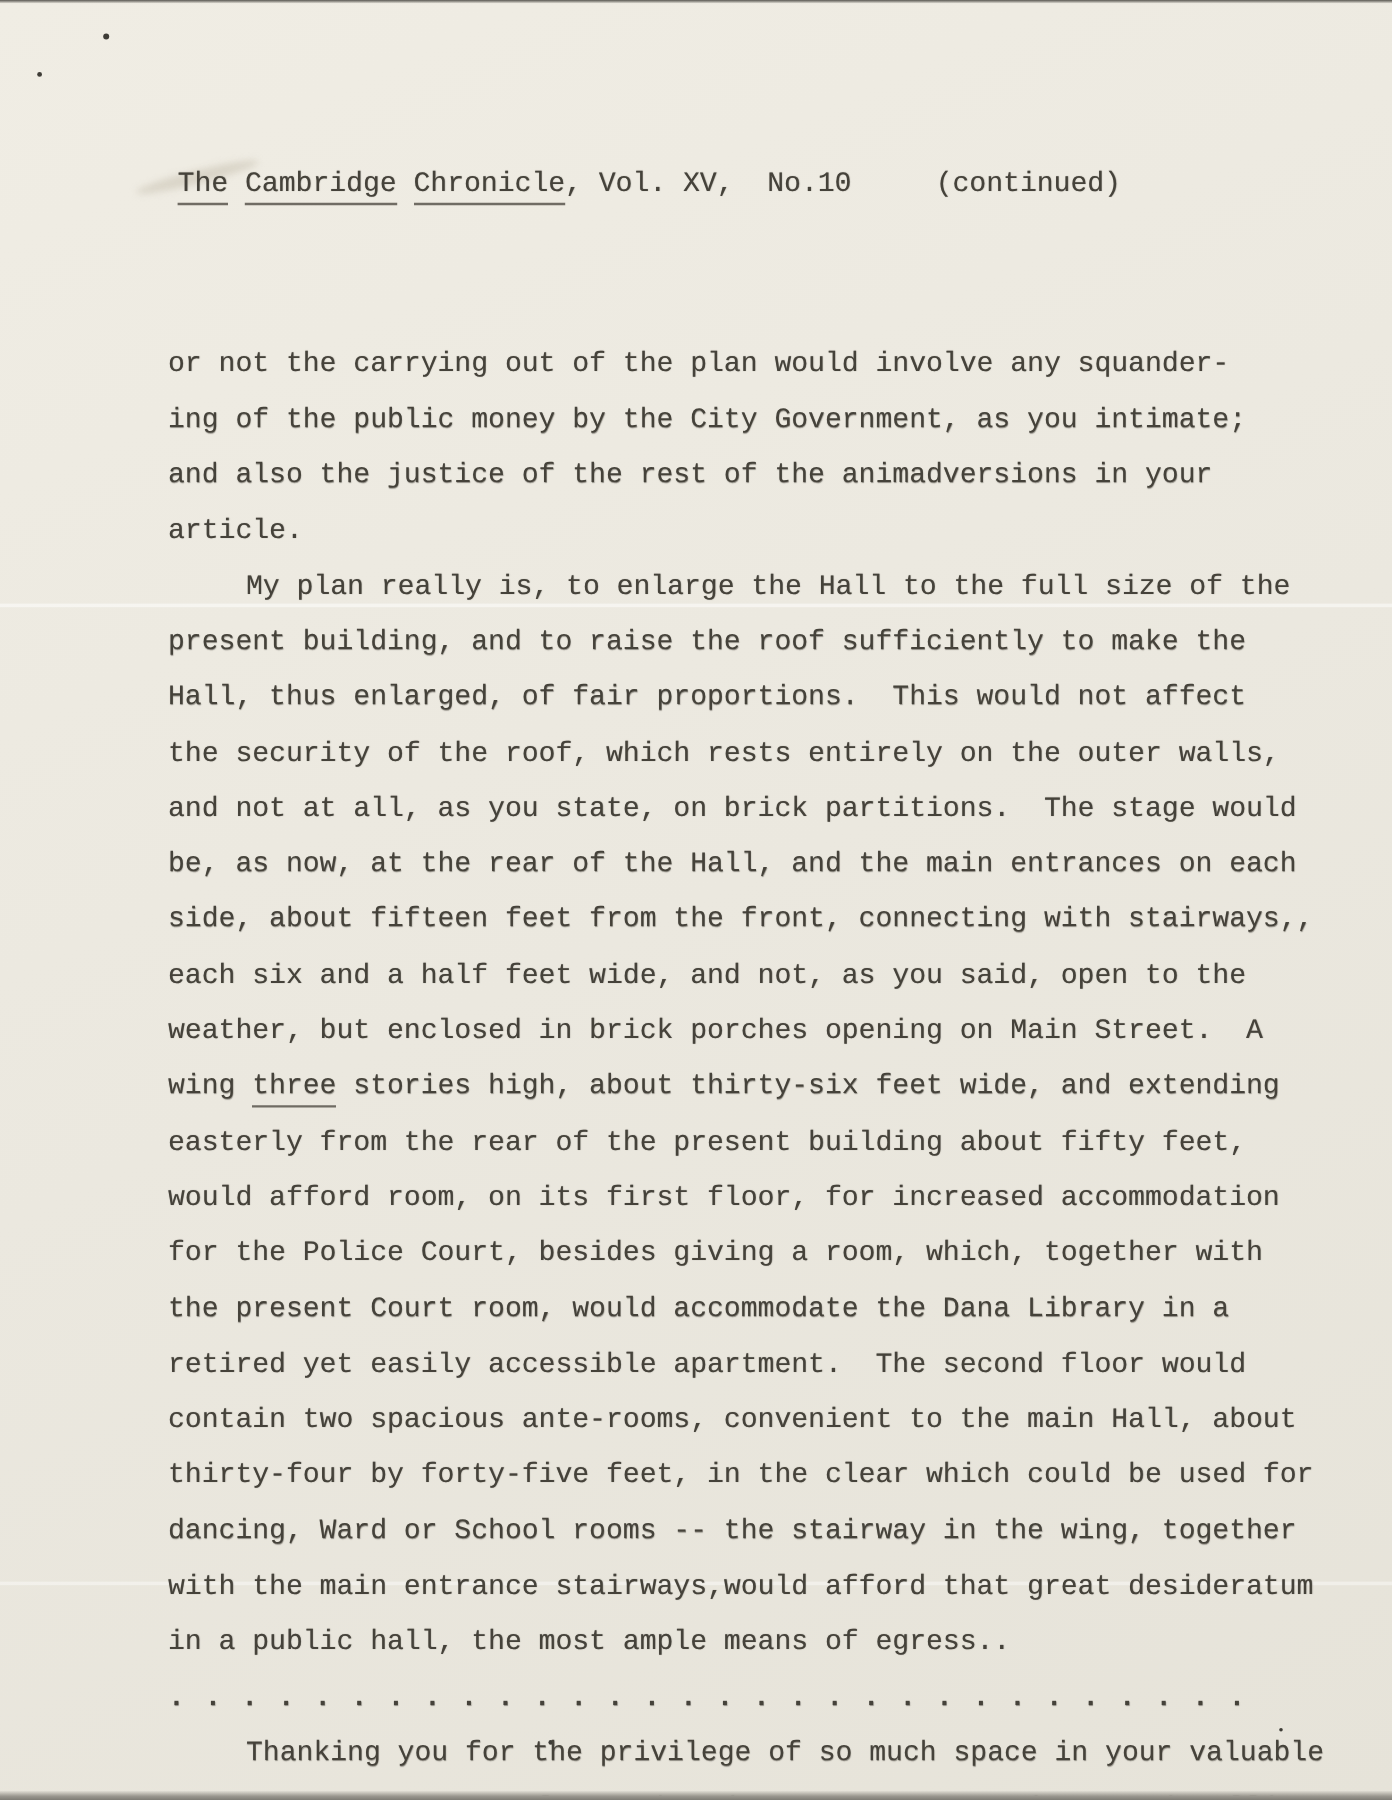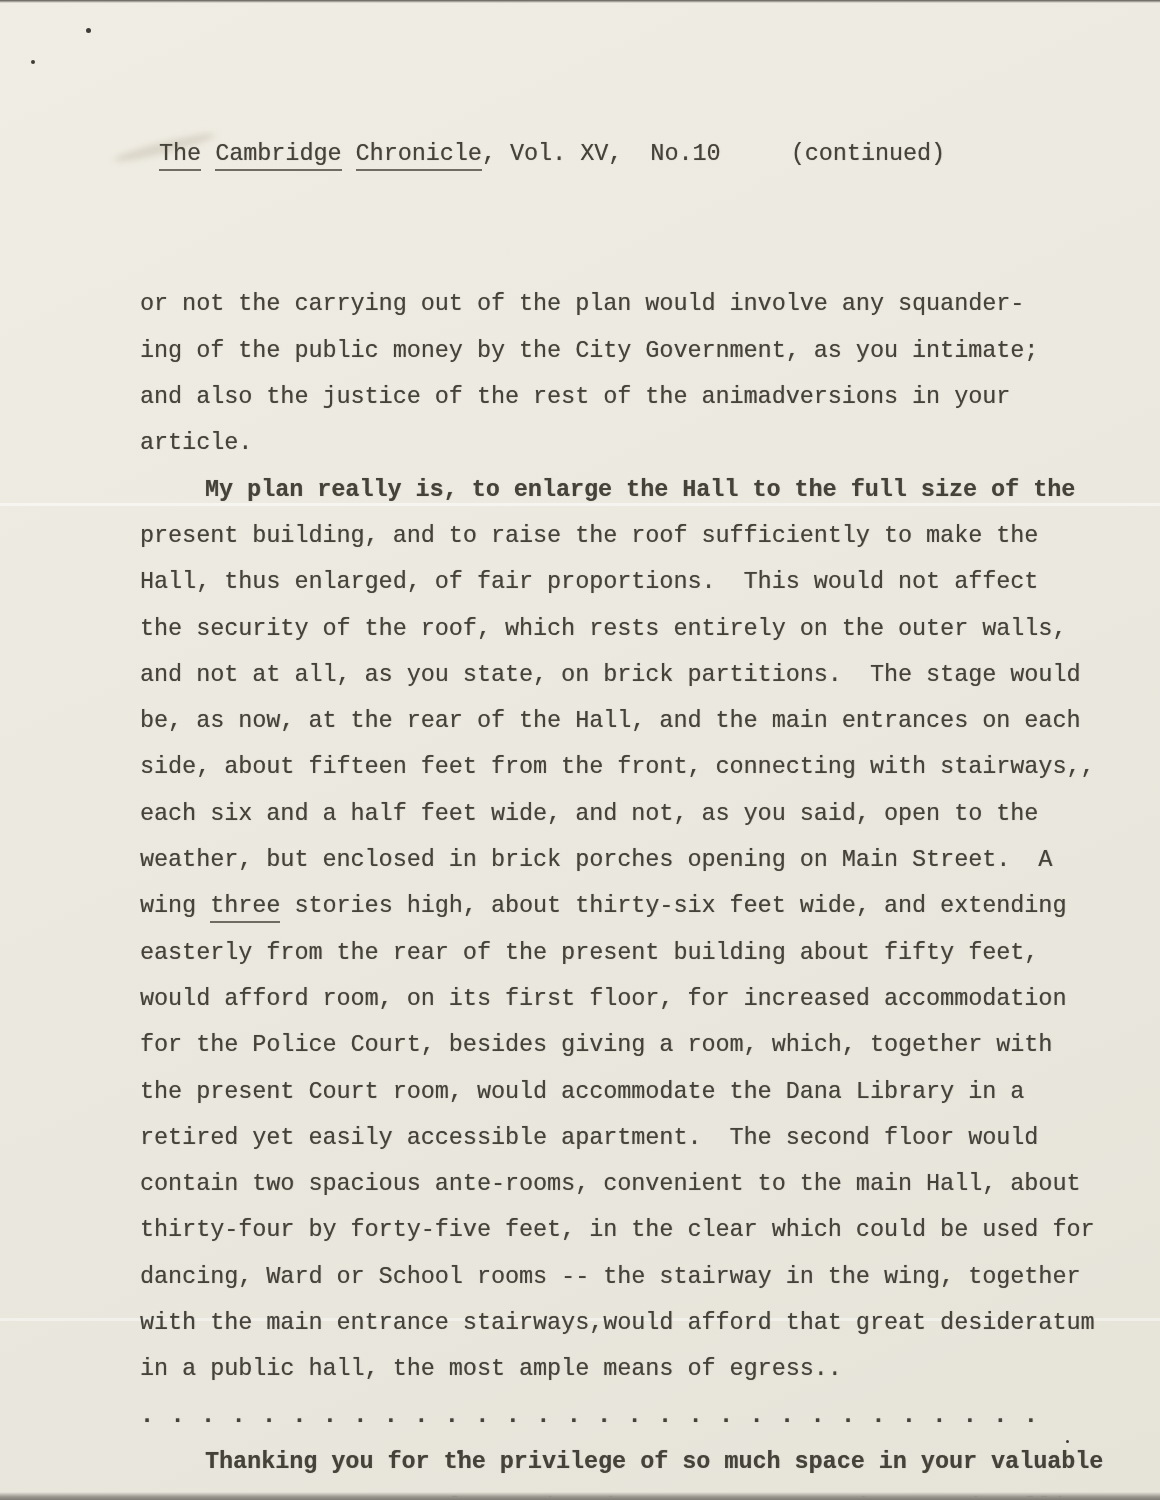--- a/index.html
+++ b/index.html
@@ -13,23 +13,23 @@
     background:linear-gradient(155deg,#f0ede4 0%,#ebe8df 50%,#e6e3d9 100%);
   }
   .content{
     position:absolute;left:140px;top:38px;right:20px;
     font-size:23.4px;line-height:46.3px;
     color:#45423a;
     white-space:pre;
     text-shadow:0.3px 0.3px 0.8px rgba(69,66,58,0.55);
   }
   .line{min-height:46.3px;}
-  .header{margin-left:19px;margin-bottom:12px;}
+  .header{margin-left:8px;margin-bottom:12px;}
   .underlined{border-bottom:2px solid rgba(69,66,58,0.75);padding-bottom:2px;}
-  .indent{text-indent:65px;font-weight:bold;}
+  .indent{text-indent:65px;}
   .dots{font-weight:700;letter-spacing:1.2px;}
   .crease{position:absolute;left:0;right:0;height:3px;background:rgba(255,255,255,0.5);}
   .crease.c1{top:503px;}
   .crease.c2{top:1318px;background:rgba(255,255,255,0.42);}
   .edge-top{position:absolute;top:0;left:0;right:0;height:3px;
     background:linear-gradient(#5a5852,rgba(90,88,82,0));}
   .edge-bottom{position:absolute;bottom:0;left:0;right:0;height:8px;
     background:linear-gradient(rgba(154,151,143,0),#9a978f 60%,#7e7c75);}
   .speck{position:absolute;background:#3e3c36;border-radius:50%;}
   .speck.s1{left:86px;top:28px;width:5px;height:5px;}

